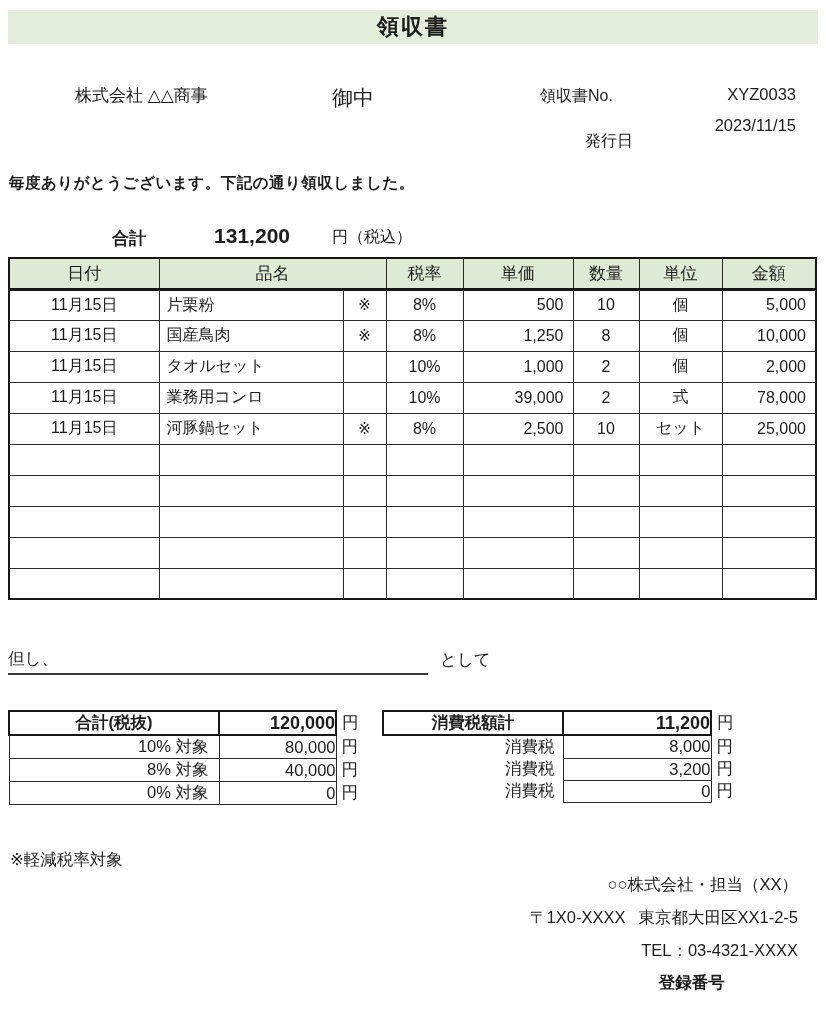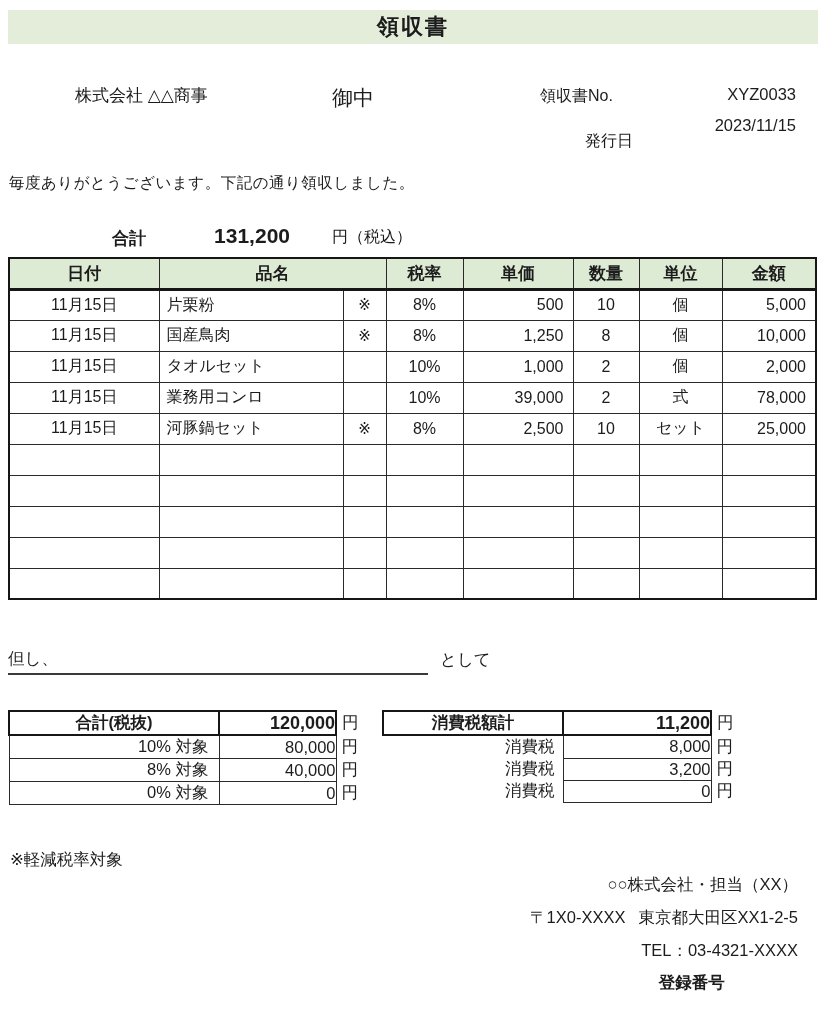--- a/index.html
+++ b/index.html
@@ -28,21 +28,21 @@
   }
 
   
   .recipient-company { position: absolute; left: 75px; top: 84px; font-size: 17px; }
   .recipient-honorific { position: absolute; left: 332px; top: 84px; font-size: 21px; }
   .receipt-no-label { position: absolute; left: 540px; top: 86px; font-size: 16px; }
   .receipt-no-value { position: absolute; right: 30px; top: 85px; font-size: 16.5px; text-align: right; }
   .issue-date-label { position: absolute; left: 585px; top: 131px; font-size: 16px; }
   .issue-date-value { position: absolute; right: 30px; top: 116px; font-size: 16.5px; text-align: right; }
 
-  .greeting { position: absolute; left: 9px; top: 173px; font-size: 15.5px; letter-spacing: 0.5px; }
+  .greeting { position: absolute; left: 9px; top: 173px; font-size: 15.5px; letter-spacing: 0.5px; font-weight: bold; }
 
   
   .total-label { position: absolute; left: 112px; top: 227px; font-size: 17px; font-weight: bold; }
   .total-amount { position: absolute; left: 160px; top: 224px; width: 130px; text-align: right; font-size: 21px; font-weight: bold; }
   .total-unit { position: absolute; left: 332px; top: 227px; font-size: 16px; }
 
   
   .items-table {
     position: absolute; left: 8px; top: 257px;
     border-collapse: collapse;
@@ -51,21 +51,21 @@
   }
   .items-table th, .items-table td {
     border: 1.6px solid #2a2a2a;
     height: 31px;
     overflow: hidden;
     white-space: nowrap;
   }
   .items-table { border: 2.4px solid #161616; }
   .items-table thead th {
     background: #ddebd4;
-    font-weight: bold;
+    font-weight: normal;
     font-size: 17px;
     text-align: center;
     border-bottom: 3px solid #161616;
   }
   .items-table td.c-date { text-align: center; }
   .items-table td.c-name { text-align: left; padding-left: 7px; }
   .items-table td.c-mark { text-align: center; font-size: 15px; }
   .items-table td.c-rate { text-align: center; }
   .items-table td.c-price { text-align: right; padding-right: 9px; }
   .items-table td.c-qty { text-align: center; }

